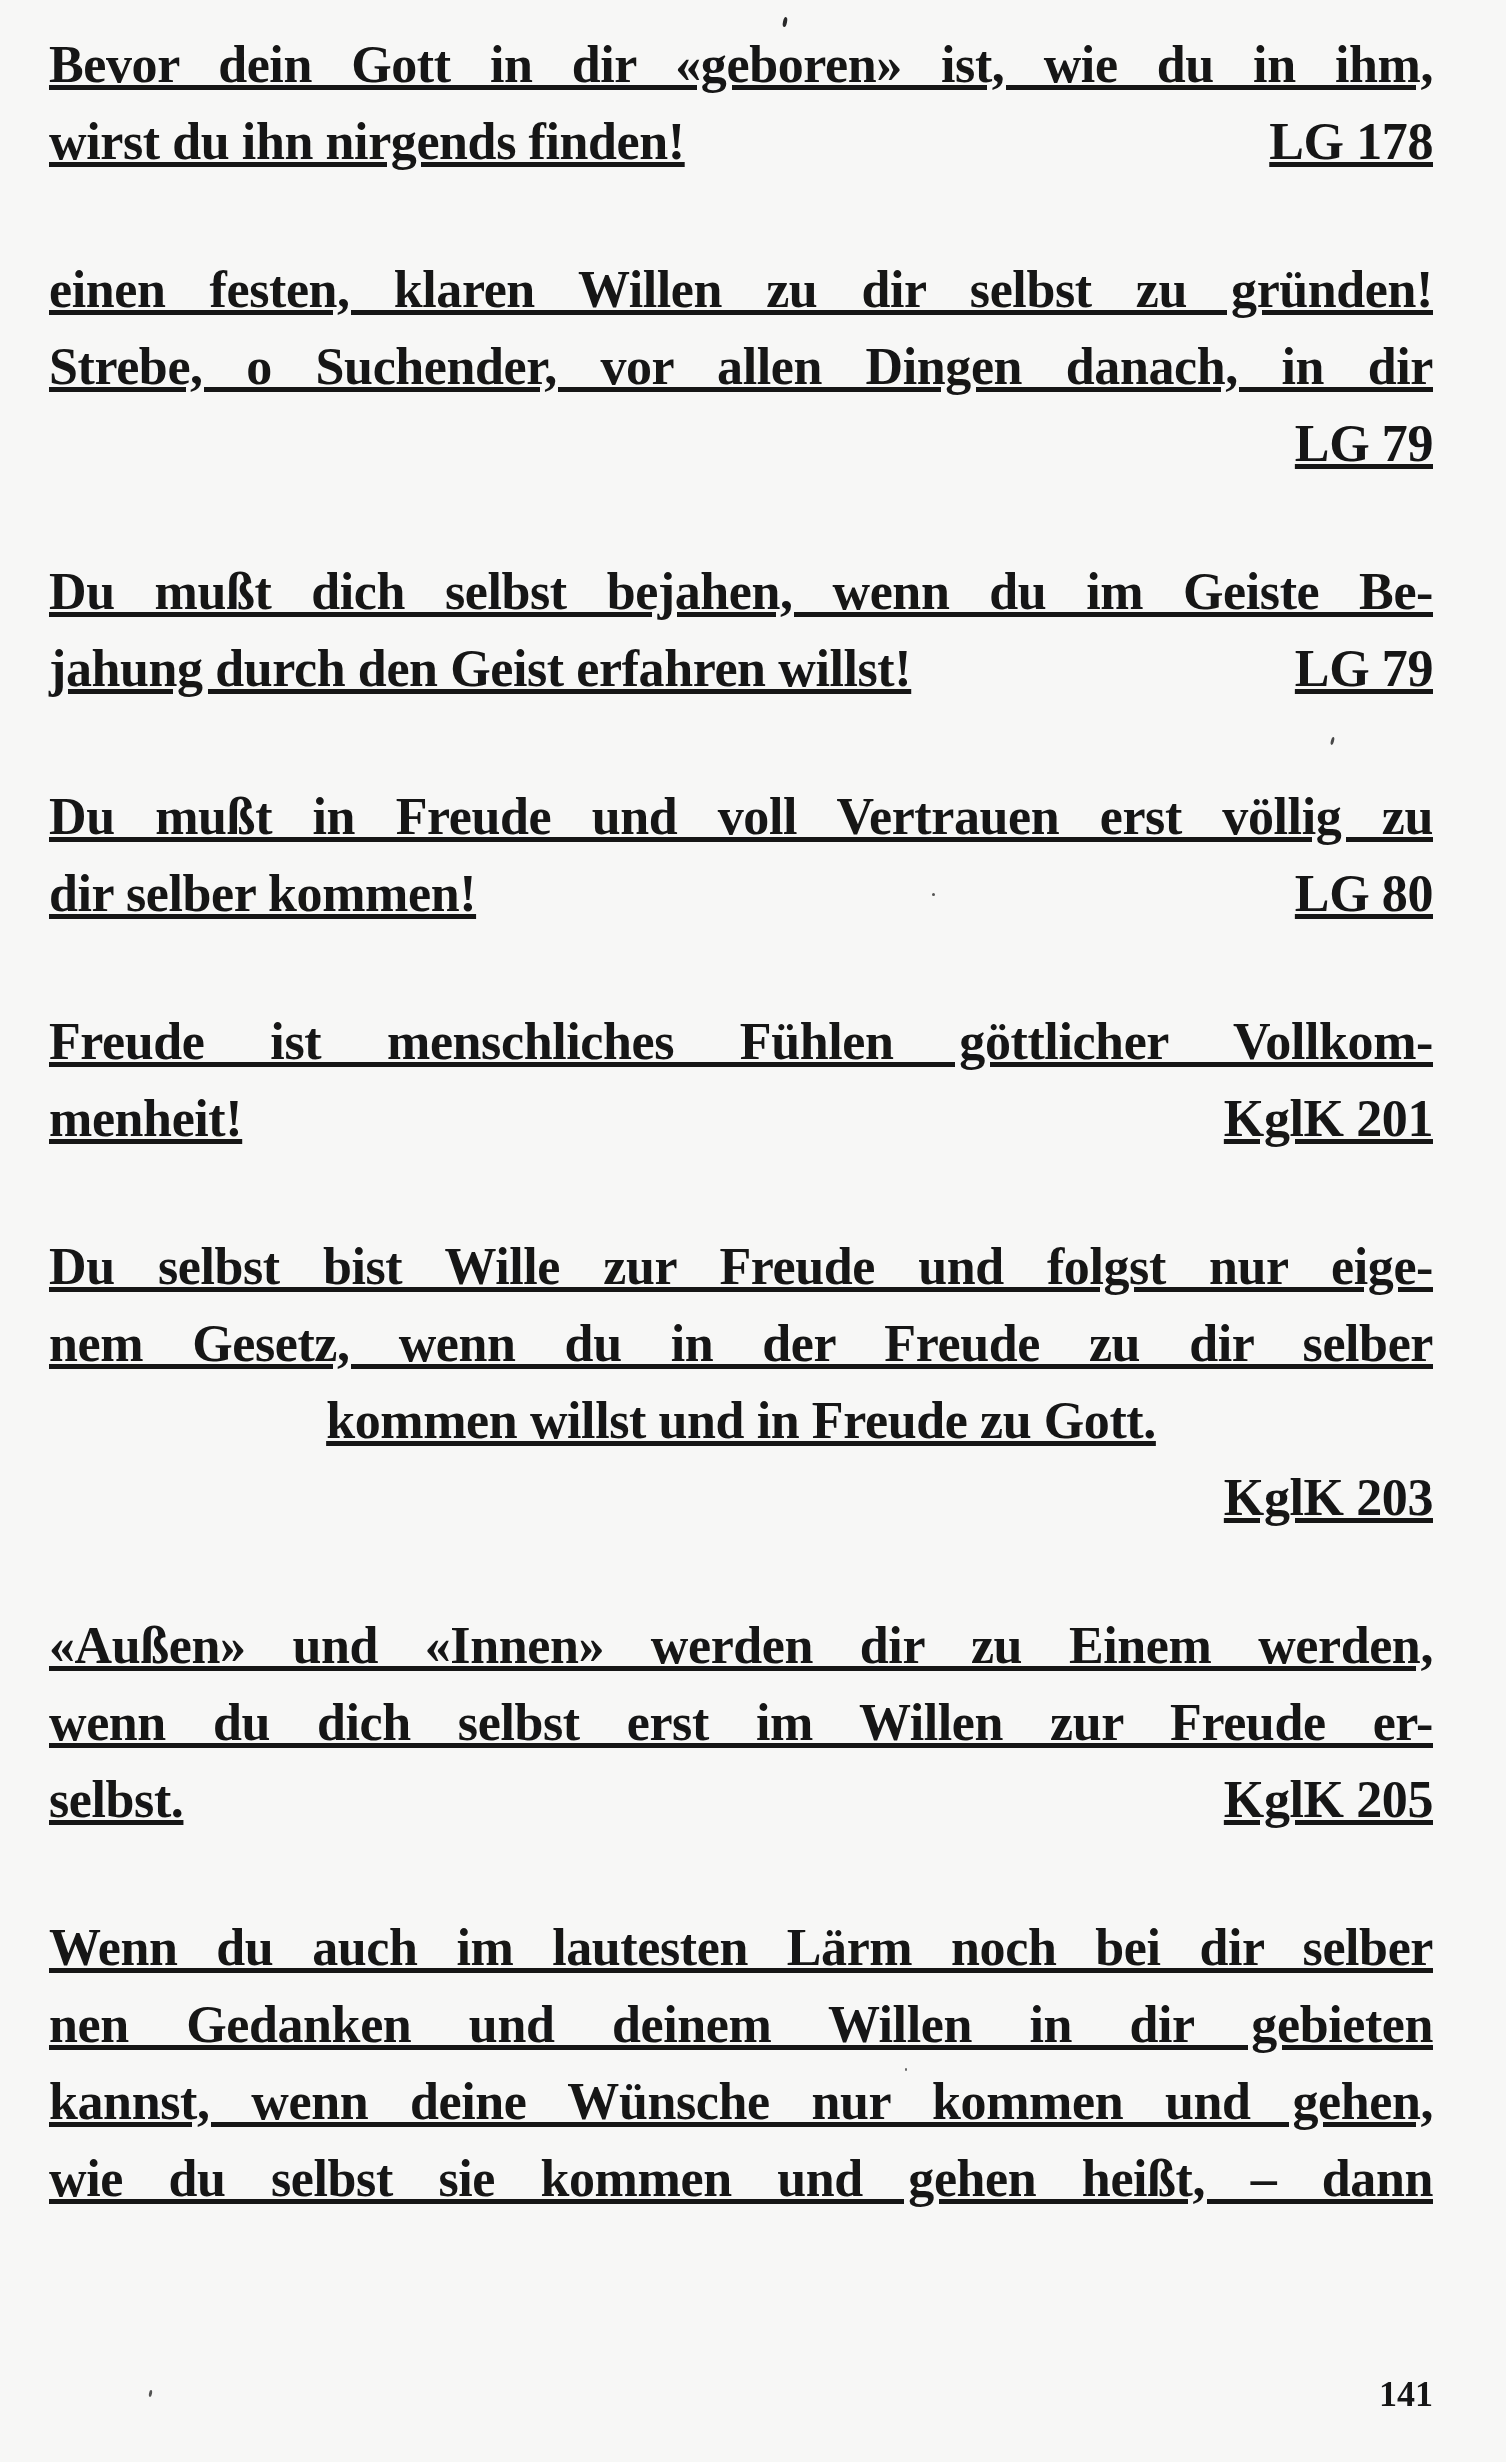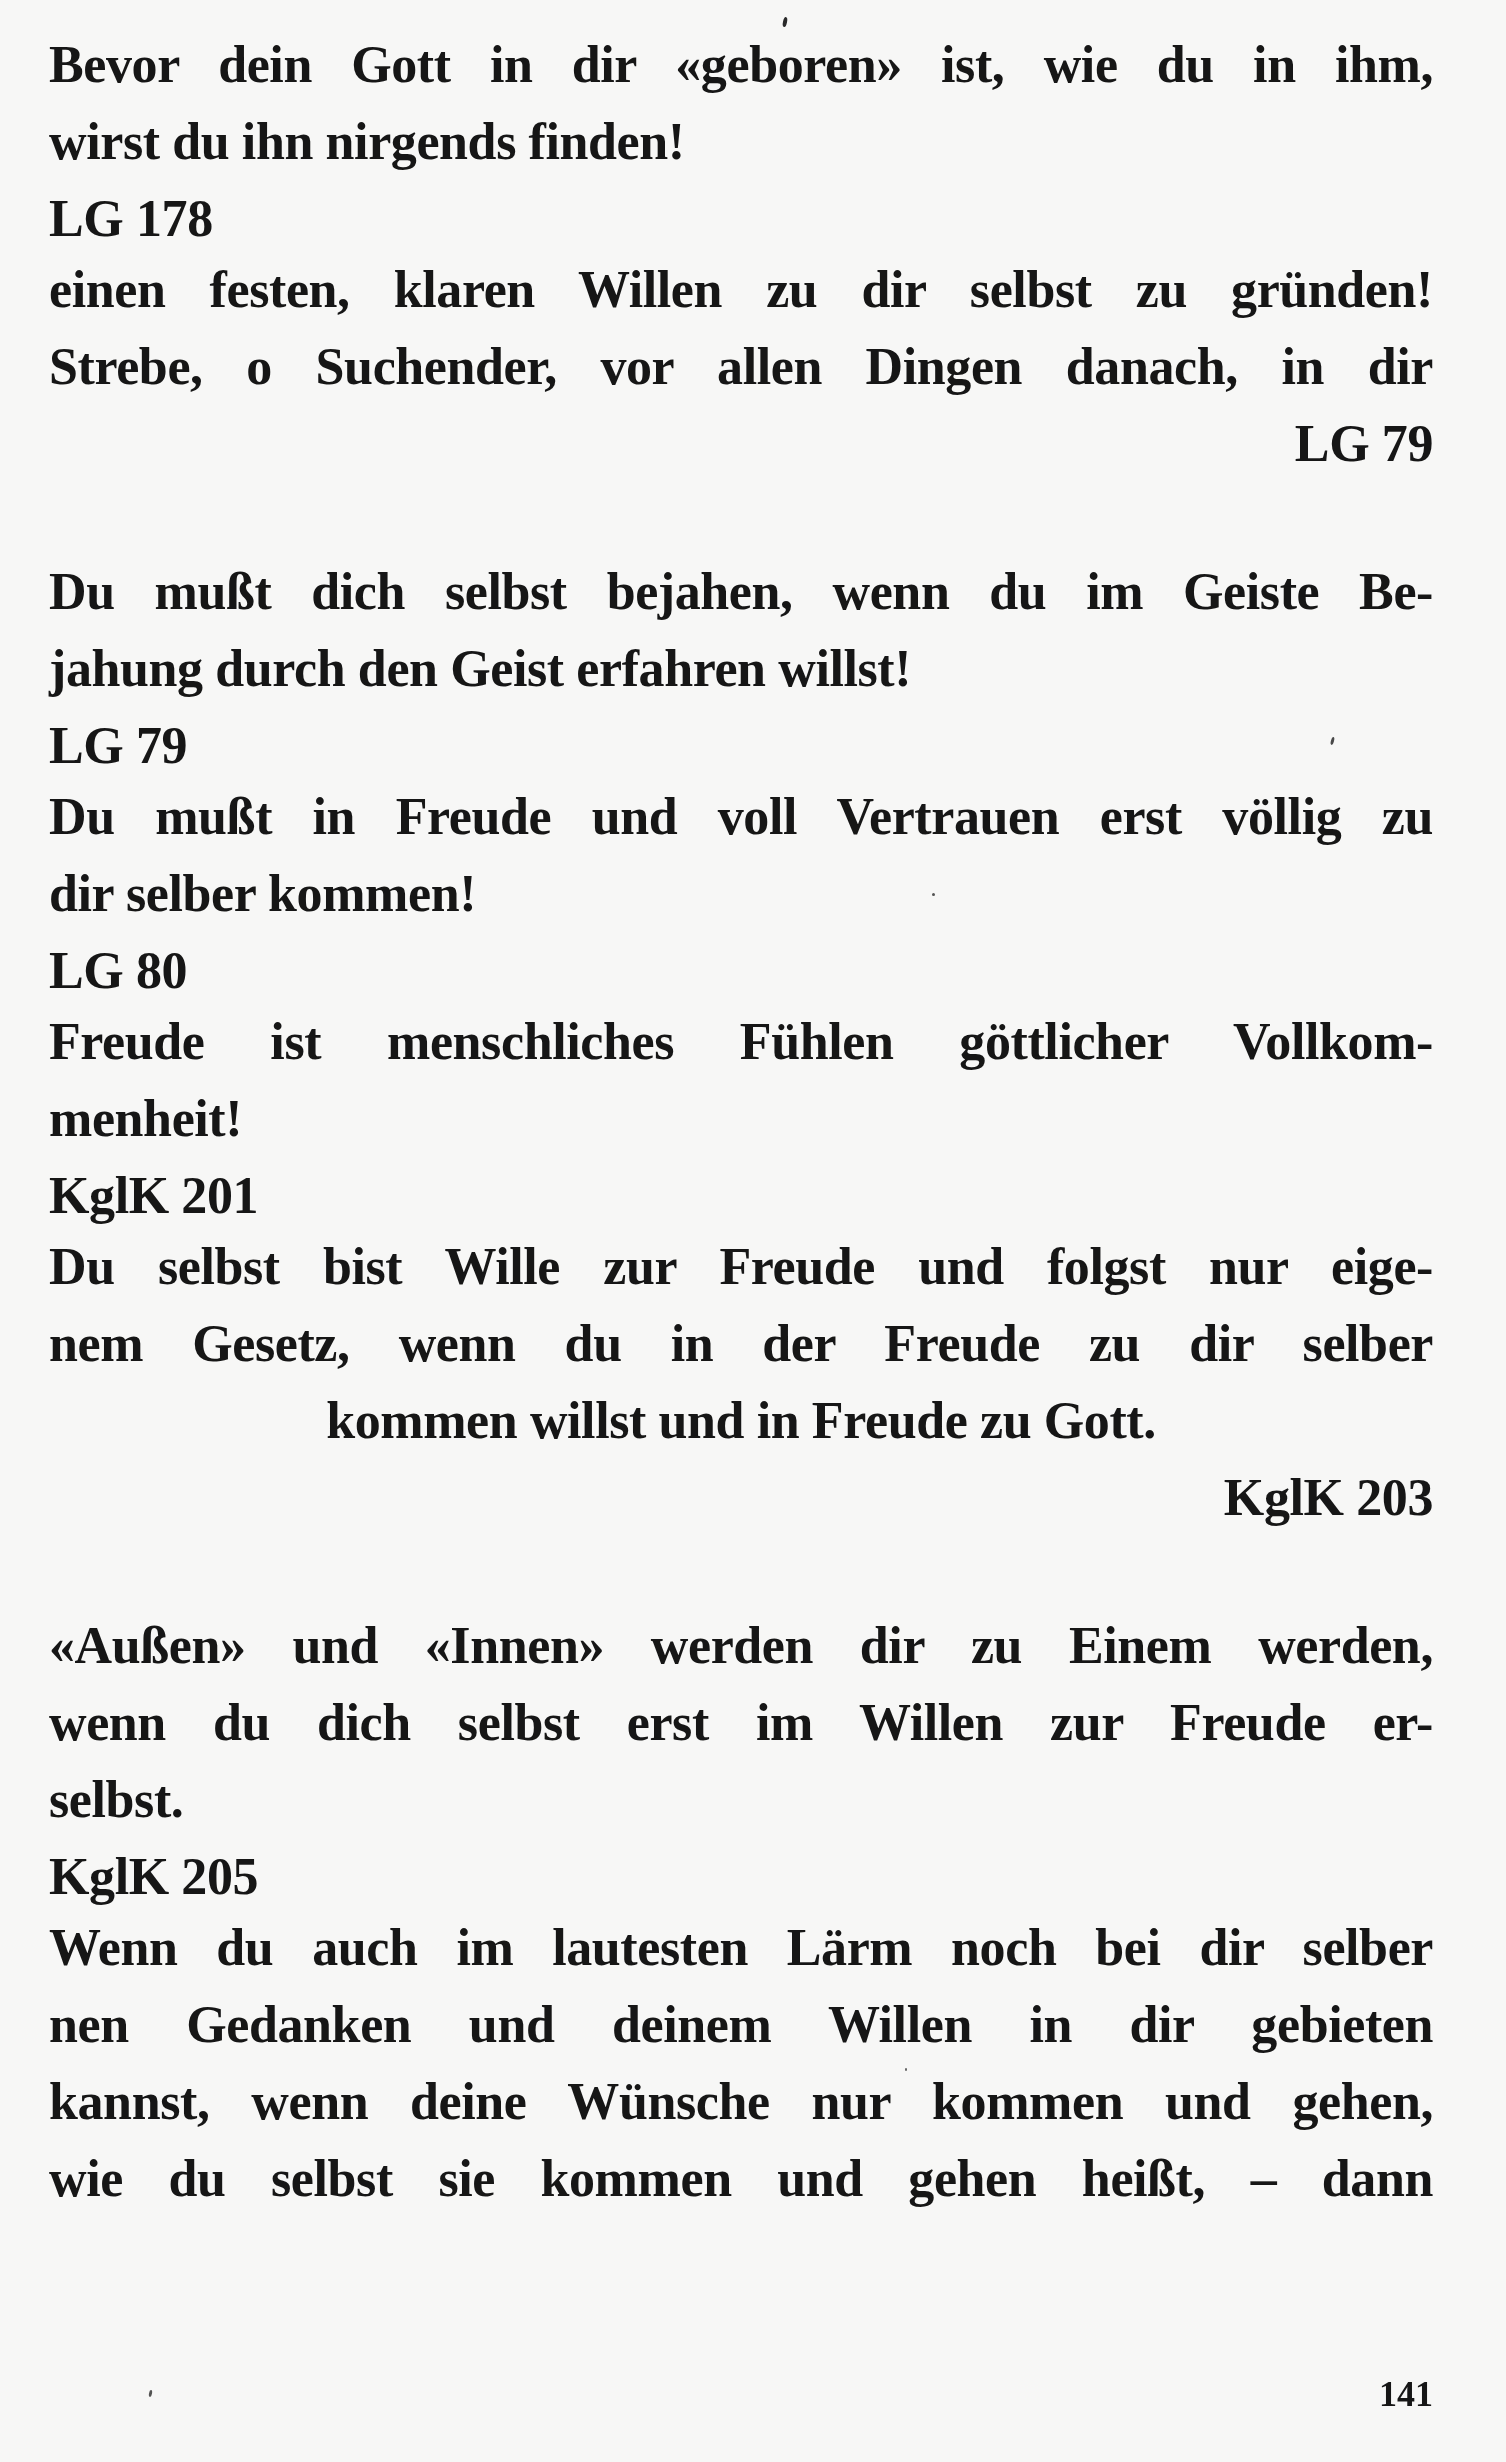--- a/index.html
+++ b/index.html
@@ -17,30 +17,30 @@
     padding:26px 74px 0 49px;
     overflow:hidden;
   }
   .quote{margin:0;}
   .quote + .quote{margin-top:71px;}
   .ln{
     height:77px;
     line-height:77px;
     margin:0;
     letter-spacing:-0.4px;
+    text-decoration:underline;
   }
   .just{
     text-align:justify;
     text-align-last:justify;
   }
   .pair{
     display:flex;
     justify-content:space-between;
     align-items:baseline;
-    flex-direction:column;
   }
   .plain{text-align:center;}
   .refline{text-align:right;}
   .ref{text-align:right;}
   .folio{
     position:absolute;
     top:2356px;
     right:74px;
     line-height:77px;
     font-size:36px;

